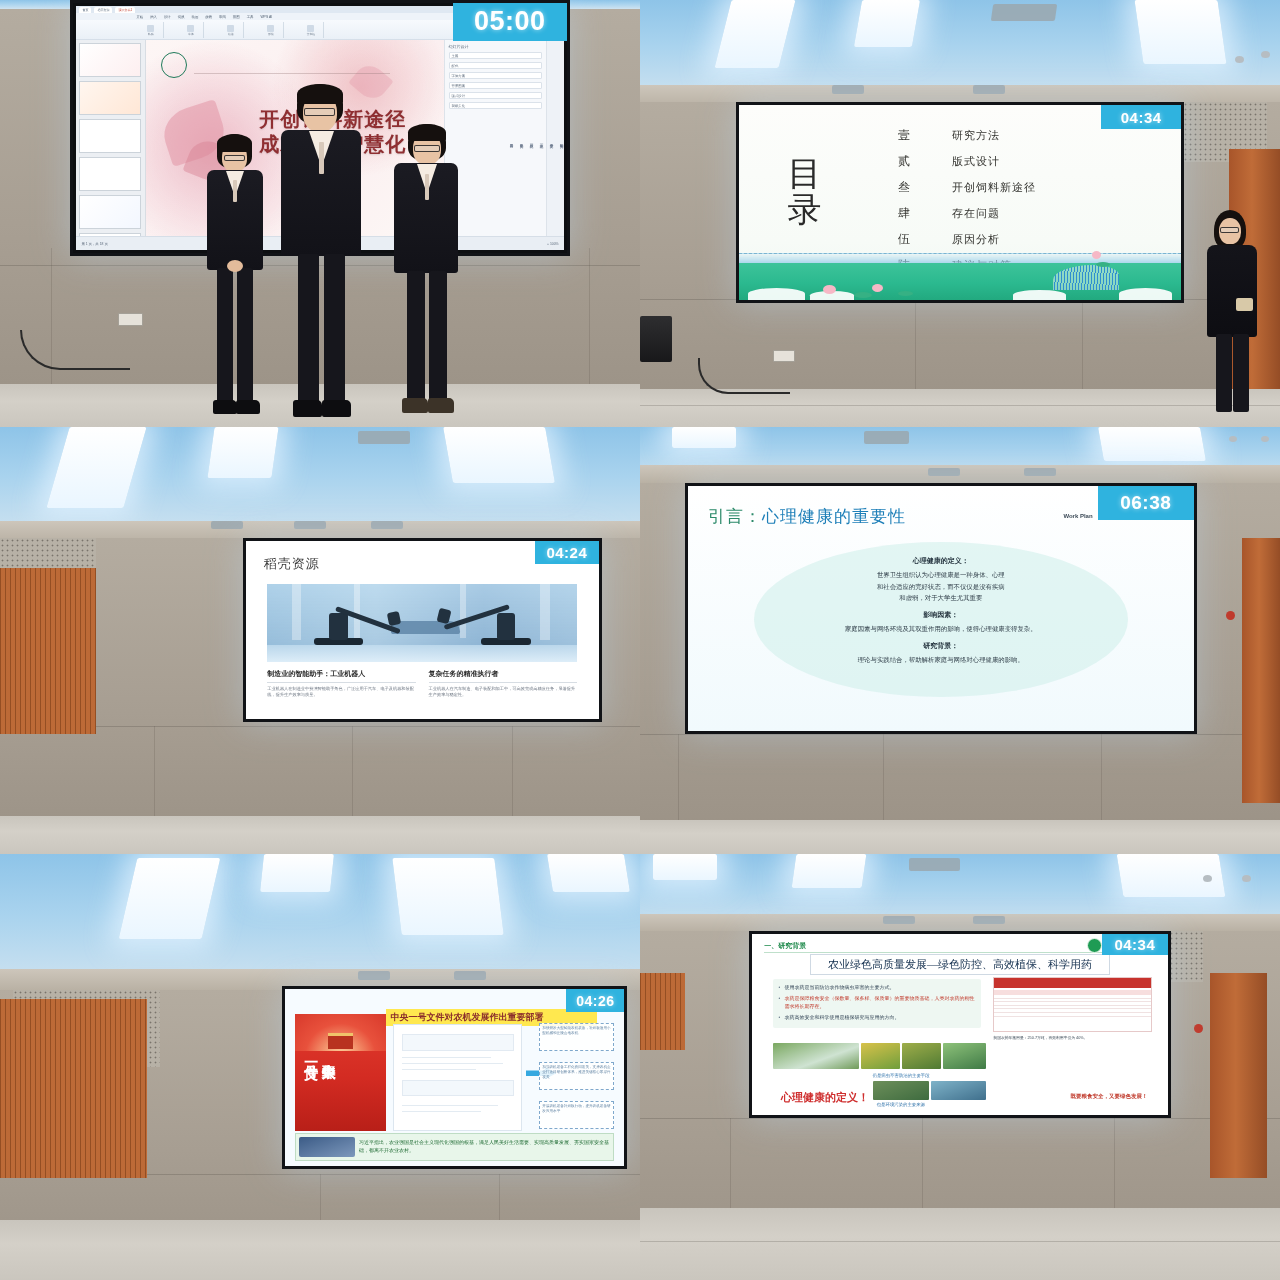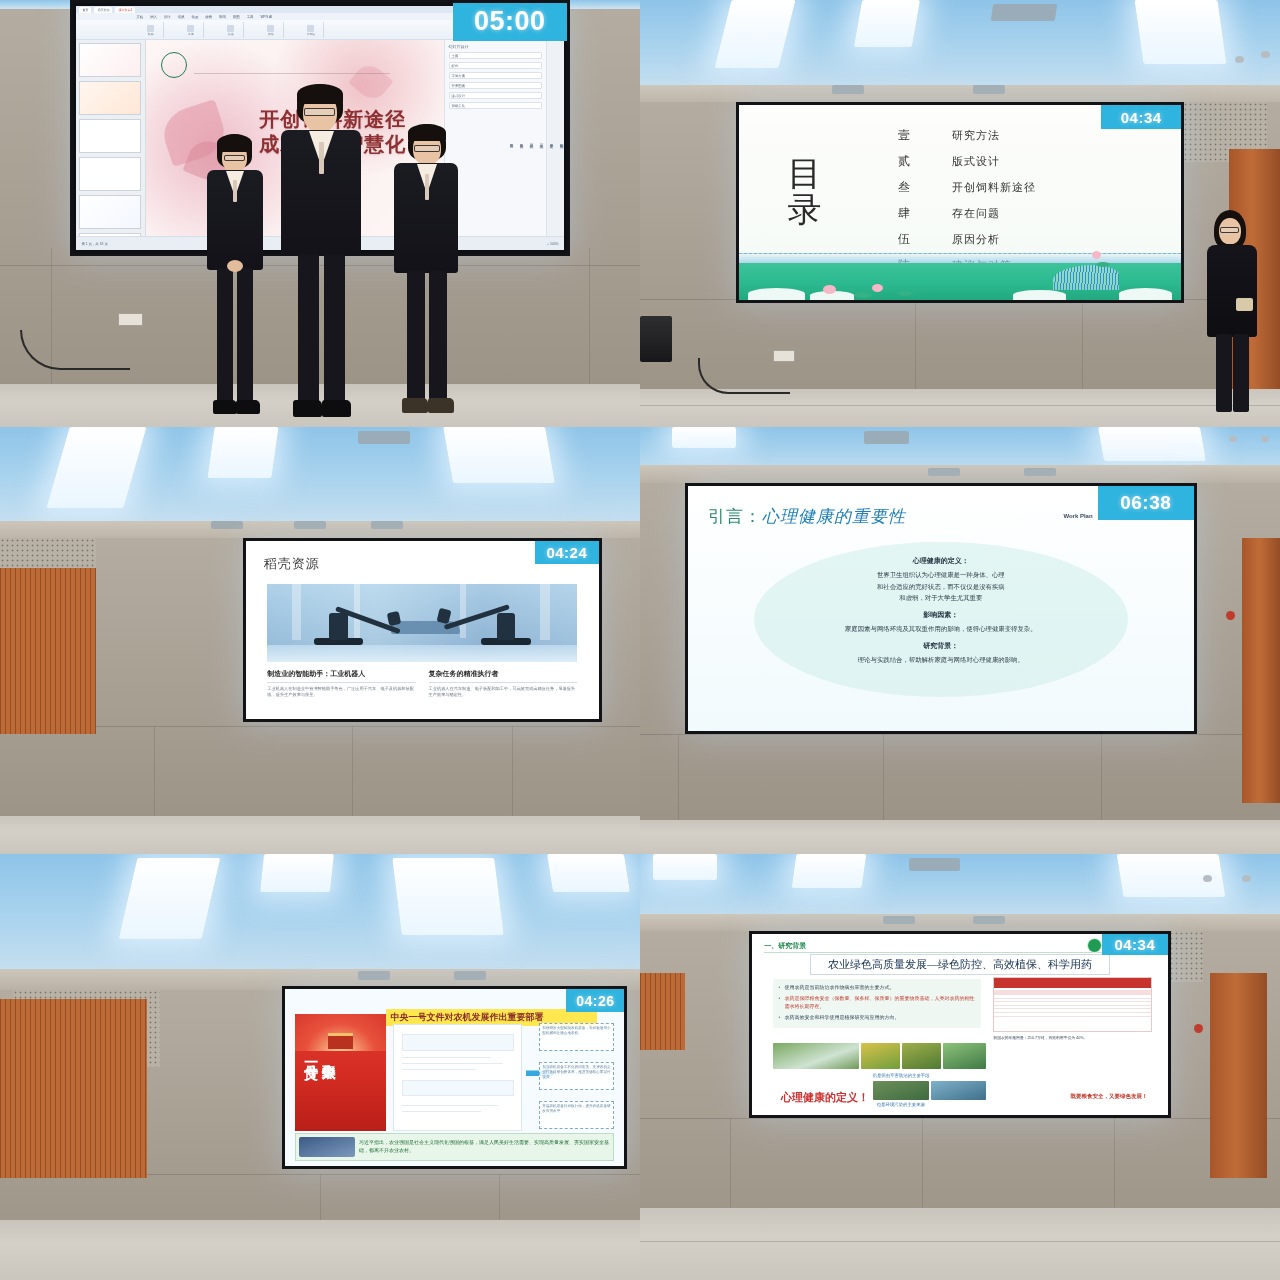--- a/index.html
+++ b/index.html
@@ -265,21 +265,21 @@
   .s3-cap p { font-size: 4.2px; color: #6b7480; line-height: 1.5; }
   .s3-cap-rule { height: 1px; background: #d7dde3; margin-bottom: 3px; }
 
   
   .s4 { position: absolute; inset: 0; background: linear-gradient(180deg, #ffffff 0%, #f1fafd 100%); }
   .s4-title {
     position: absolute; left: 4%; top: 8%;
     font-size: 17px; letter-spacing: 1px;
   }
   .s4-t1 { color: #2c8a6a; }
-  .s4-t2 { color: #1e7fb8; font-style: italic; }
+  .s4-t2 { color: #1e7fb8; }
   .s4-wp {
     position: absolute; right: 20%; top: 11%;
     font-size: 6px; font-weight: 700; color: #3d4b58;
   }
   .s4-yr {
     position: absolute; right: 13%; top: 11.5%;
     font-size: 5.5px; color: #8a98a5;
   }
   .s4-ellipse {
     position: absolute; left: 13%; top: 23%; width: 74%; height: 63%;

